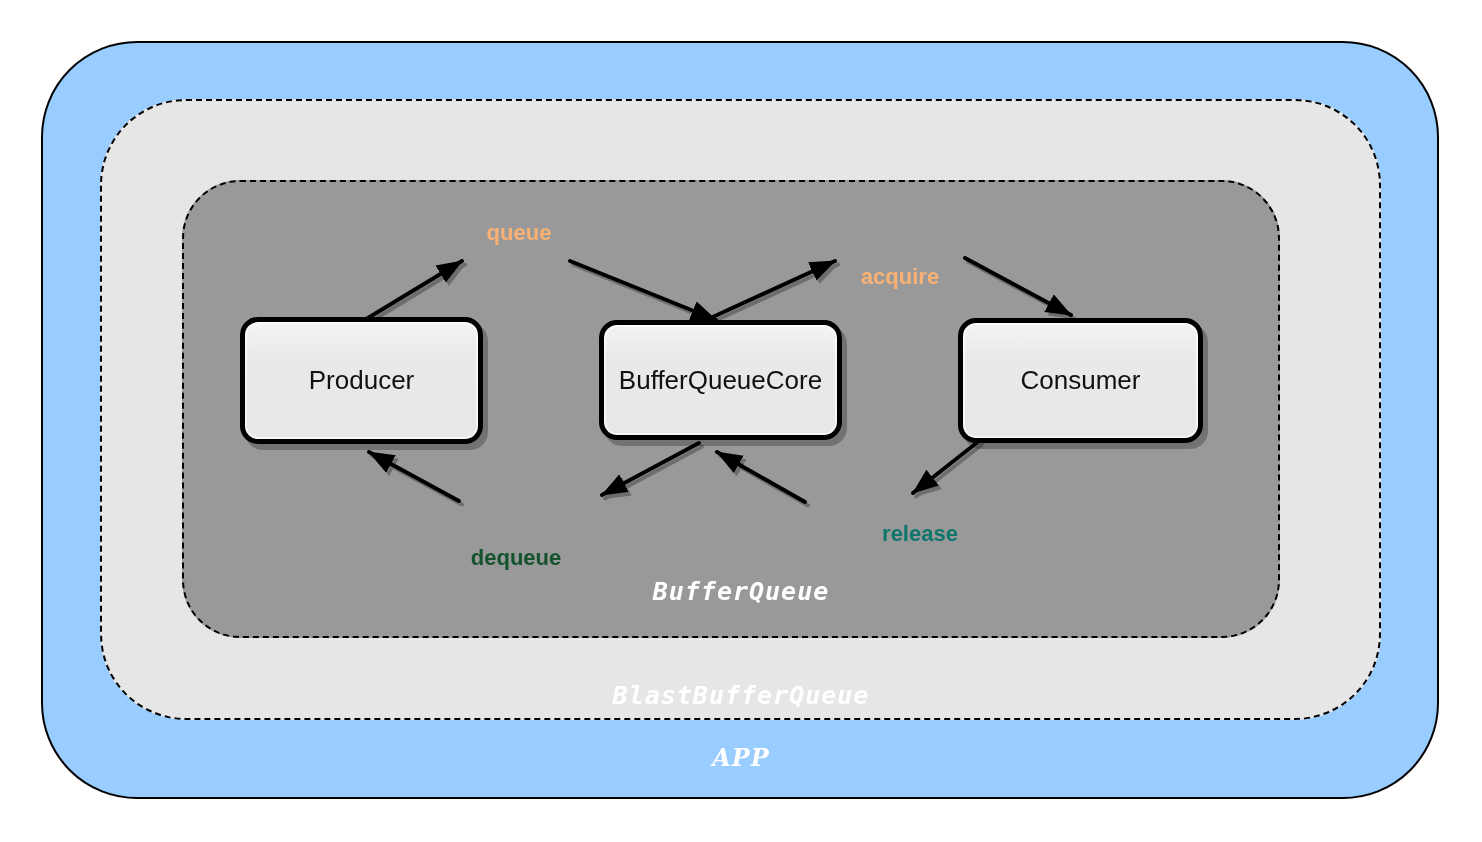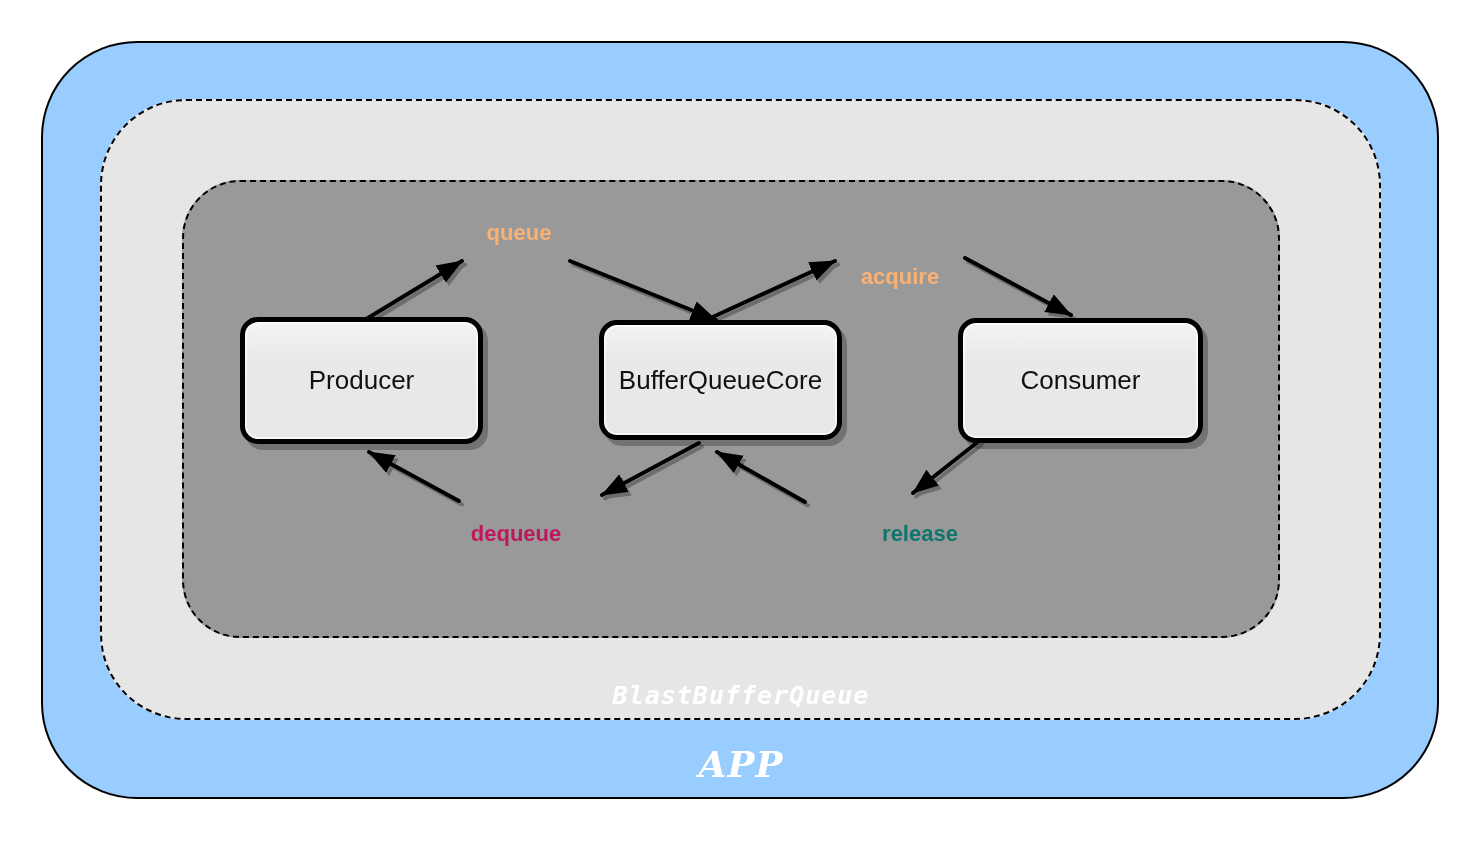--- a/index.html
+++ b/index.html
@@ -30,21 +30,21 @@
     font-size:25px;font-weight:bold;font-style:italic;letter-spacing:1px;
   }
   .label-blast{
     left:0;top:667px;
     font-family:"DejaVu Sans Mono","Liberation Mono",monospace;
     font-size:25px;font-weight:bold;font-style:italic;letter-spacing:1px;margin-top:14px;
   }
   .label-app{
     left:0;top:743px;
     font-family:"DejaVu Serif","Liberation Serif",serif;
-    font-size:36px;font-weight:bold;font-style:italic;letter-spacing:1px;
+    font-size:24px;font-weight:bold;font-style:italic;letter-spacing:1px;
   }
   .node{
     position:absolute;box-sizing:border-box;
     border:5px solid #000;border-radius:18px;
     background:linear-gradient(180deg,#f4f4f4 0%,#e9e9e9 30%,#e7e7e7 100%);
     box-shadow:5px 6px 0 rgba(0,0,0,0.25), inset 0 0 0 2px rgba(255,255,255,0.65);
     display:flex;align-items:center;justify-content:center;
     font-size:26px;color:#111;
   }
   .node-producer{left:240px;top:317px;width:243px;height:127px;}
@@ -109,19 +109,20 @@
   </div>
   <div class="node node-core">
     <span>BufferQueueCore</span>
   </div>
   <div class="node node-consumer">
     <span>Consumer</span>
   </div>
 
   <div class="edge-label el-queue" style="color: rgb(249, 178, 116);">queue</div>
   <div class="edge-label el-acquire" style="color: rgb(249, 178, 116); margin-top: 44px;">acquire</div>
-  <div class="edge-label el-dequeue" style="color: #be185d;">dequeue</div>
+  <div class="edge-label el-dequeue" style="color: #14532d; margin-top: 24px;">dequeue</div>
   <div class="edge-label el-release" style="color: #0f766e;">release</div>
 
+  <div class="container-label label-bq" style="color: rgb(255, 255, 255);">BufferQueue</div>
   <div class="container-label label-blast" style="color: rgb(255, 255, 255);">BlastBufferQueue</div>
   <div class="container-label label-app" style="color: rgb(255, 255, 255);">APP</div>
 
 </div>
 
 </body></html>

